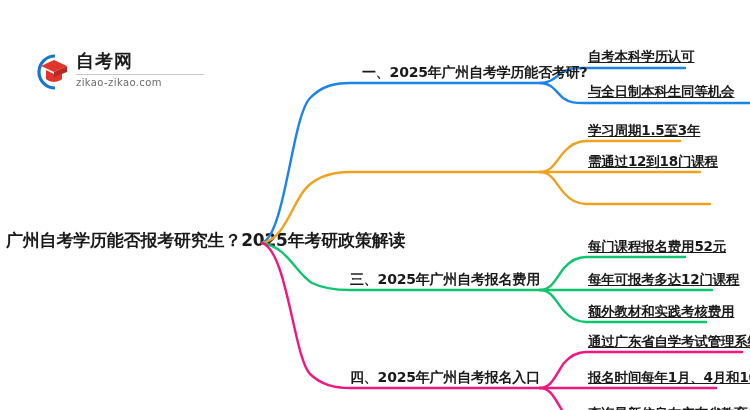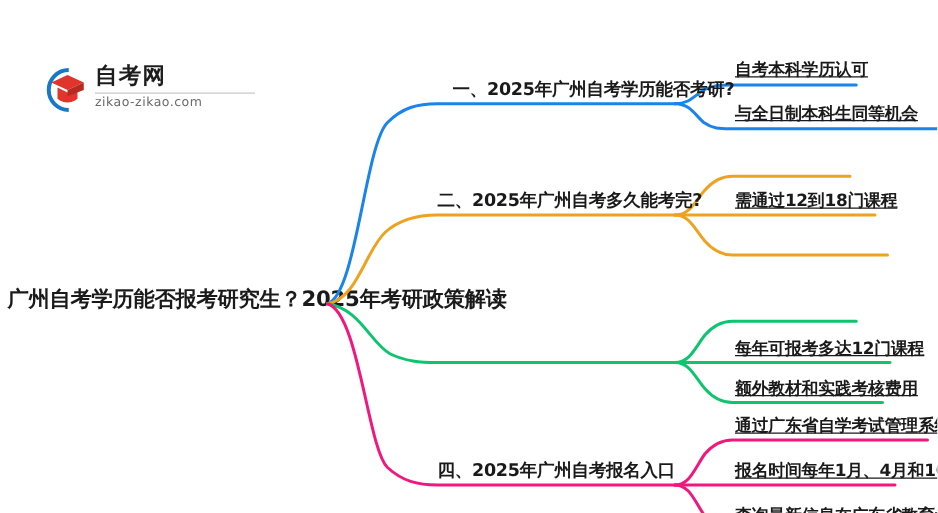--- a/index.html
+++ b/index.html
@@ -158,28 +158,30 @@
       <path stroke="#0ec46e" d="M540,254 C552,254 556,266 564,275 C571,283 578,286 586,286 L706,286"></path>
 
       <path stroke="#f0187e" d="M262,207 C287,214 294,322 310,338 C322,349 334,352 350,352 L540,352"></path>
       <path stroke="#f0187e" d="M540,352 C552,352 556,338 564,327 C571,319 578,316 586,316 L742,316"></path>
       <path stroke="#f0187e" d="M540,352 L716,352"></path>
       <path stroke="#f0187e" d="M540,352 C552,352 556,366 564,377 C571,385 578,388 586,388 L752,388"></path>
     </g>
   </svg>
 
   <div class="branch-label" style="left:362px; top:26px;">一、2025年广州自考学历能否考研?</div>
-  <div class="branch-label" style="left:350px; top:115px;">二、2025年广州自考多久能考完?</div>
+  <div class="branch-label" style="left:350px; top:233px;">三、2025年广州自考报名费用</div>
   <div class="branch-label" style="left:350px; top:331px;text-align:right;">四、2025年广州自考报名入口</div>
 
   <div class="leaf-label" style="left:588px; top:11px;">自考本科学历认可</div>
   <div class="leaf-label" style="left:588px; top:46px;text-align:right;">与全日制本科生同等机会</div>
 
+  <div class="leaf-label" style="left:588px; top:85px;">学习周期1.5至3年</div>
   <div class="leaf-label" style="left:588px; top:116px;">需通过12到18门课程</div>
 
+  <div class="leaf-label" style="left:588px; top:201px;">每门课程报名费用52元</div>
   <div class="leaf-label" style="left:588px; top:234px;">每年可报考多达12门课程</div>
   <div class="leaf-label" style="left:588px; top:266px;">额外教材和实践考核费用</div>
 
   <div class="leaf-label" style="left:588px; top:296px;">通过广东省自学考试管理系统报名</div>
   <div class="leaf-label" style="left:588px; top:332px;">报名时间每年1月、4月和10月</div>
   <div class="leaf-label" style="left:588px; top:368px;">查询最新信息在广东省教育考试院官网</div>
 
 </div>
 
 </body></html>

